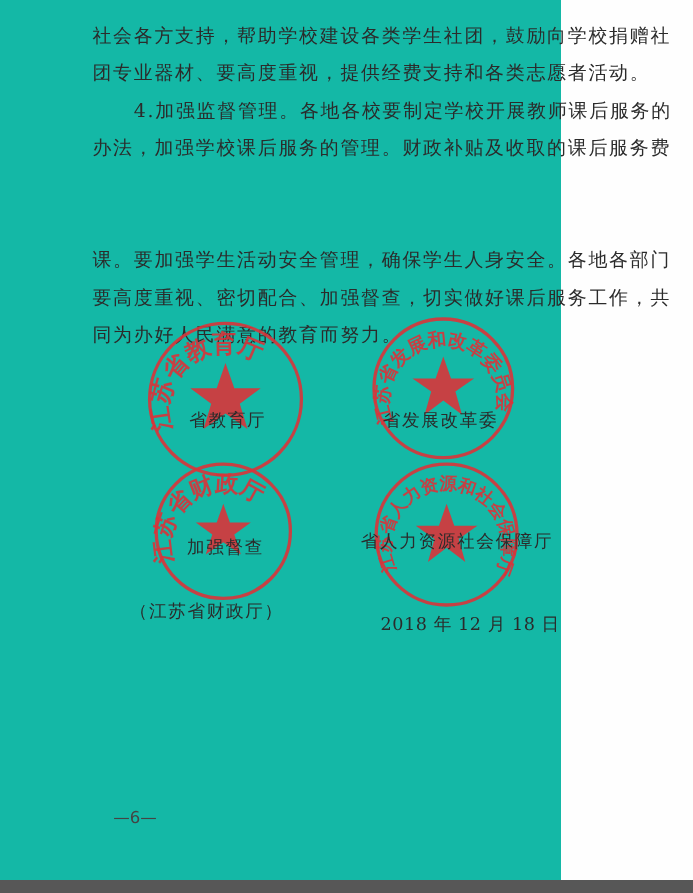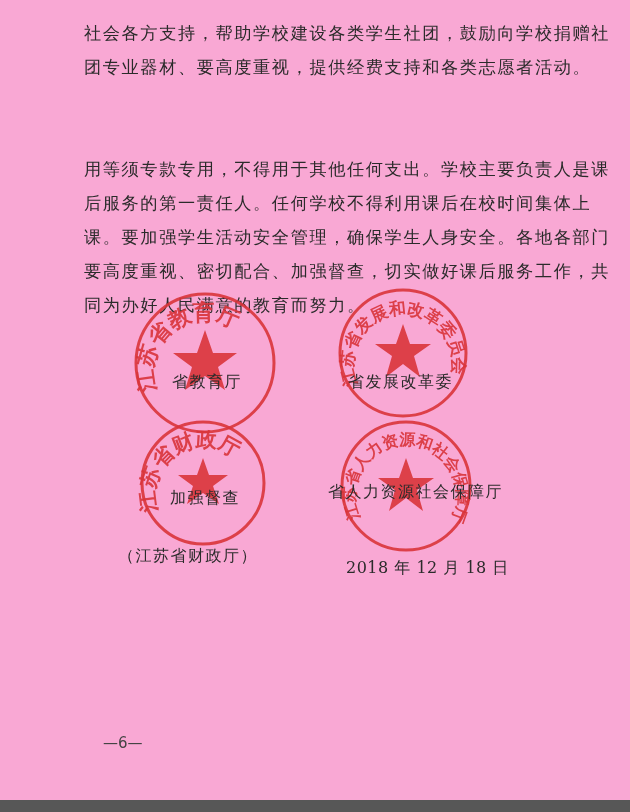--- a/index.html
+++ b/index.html
@@ -2,41 +2,41 @@
 <html><head>
 <meta charset="utf-8">
 <style>
   html, body { margin:0; padding:0; }
   body {
     width:630px; height:812px; position:relative; overflow:hidden;
     background:#fefefe;
     font-family: "DejaVu Serif", "Liberation Serif", serif;
     color:#2a2a2a;
   }
-  .page { position:absolute; left:0; top:0; width:630px; height:800px; background:#f9a8d4; }
+  .page { position:absolute; left:0; top:0; width:510px; height:800px; background:#14b8a6; }
   .line {
     position:absolute; left:84px; font-size:17.2px; letter-spacing:1.6px;
     white-space:nowrap; line-height:22px; color:#2b2b2b;
   }
   .seal { position:absolute; }
   .seal svg { display:block; }
   .caption {
     position:absolute; font-size:16px; letter-spacing:1.5px; white-space:nowrap; color:#2b2b2b;
   }
   .pageno { position:absolute; left:103px; top:734px; font-size:15px; color:#444; font-family:"DejaVu Sans", sans-serif; }
   .bottom-bar { position:absolute; left:0; top:800px; width:630px; height:12px; background:#575757; }
 </style>
 </head>
 <body>
 
 <div class="page">
   <div class="line" style="top:22px;">社会各方支持，帮助学校建设各类学生社团，鼓励向学校捐赠社</div>
   <div class="line" style="top:56px;">团专业器材、要高度重视，提供经费支持和各类志愿者活动。</div>
-  <div class="line" style="top:158px;">用等须专款专用，不得用于其他任何支出。学校主要负责人是课</div>
-  <div class="line" style="top:192px;">后服务的第一责任人。任何学校不得利用课后在校时间集体上</div>
+  <div class="line" style="top:90px;left:84px;">　　4.加强监督管理。各地各校要制定学校开展教师课后服务的</div>
+  <div class="line" style="top:124px;">办法，加强学校课后服务的管理。财政补贴及收取的课后服务费</div>
   <div class="line" style="top:260px;">要高度重视、密切配合、加强督查，切实做好课后服务工作，共</div>
   <div class="line" style="top:226px;">课。要加强学生活动安全管理，确保学生人身安全。各地各部门</div>
   <div class="line" style="top:294px;">同为办好人民满意的教育而努力。</div>
 
   <div class="seal" style="left:132px;top:290px;">
     <svg width="146" height="146" viewBox="0 0 146 146">
       <circle cx="73" cy="73" r="69" fill="none" stroke="#d9343a" stroke-width="3" opacity="0.9"></circle>
       <defs>
           <path id="arc1" d="M 28 108 A 52 52 0 1 1 118 108"></path>
         </defs>

